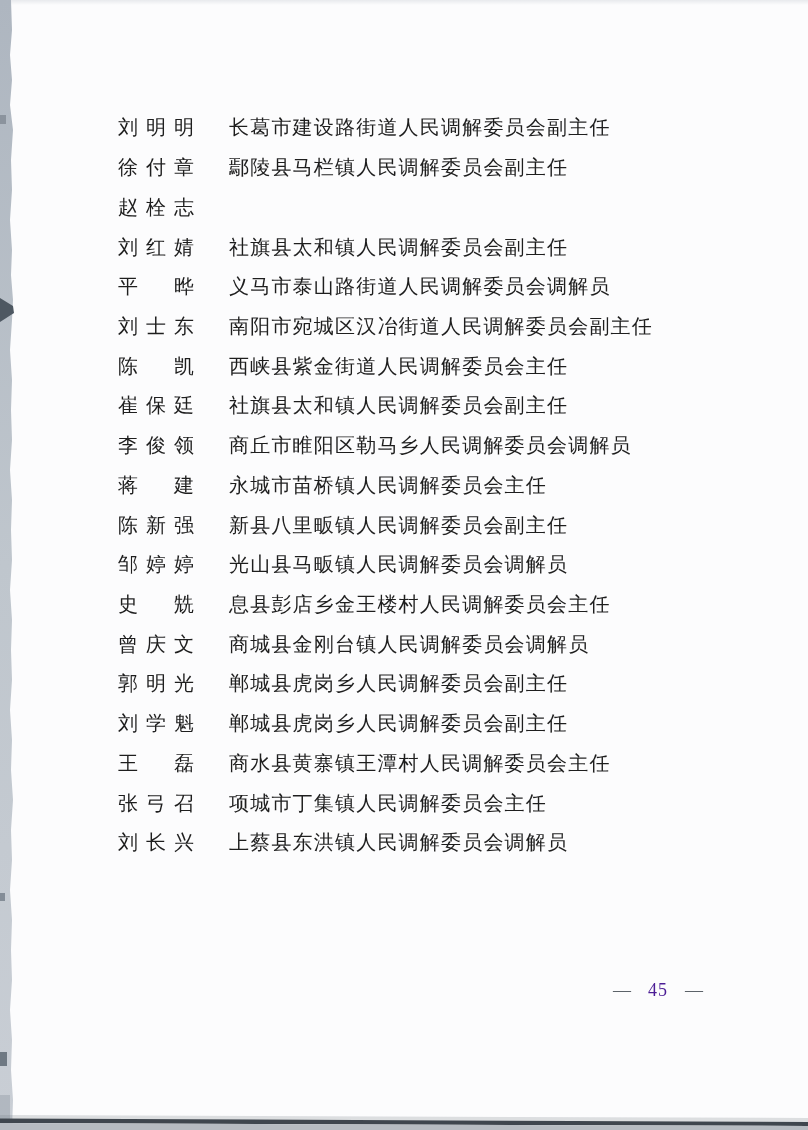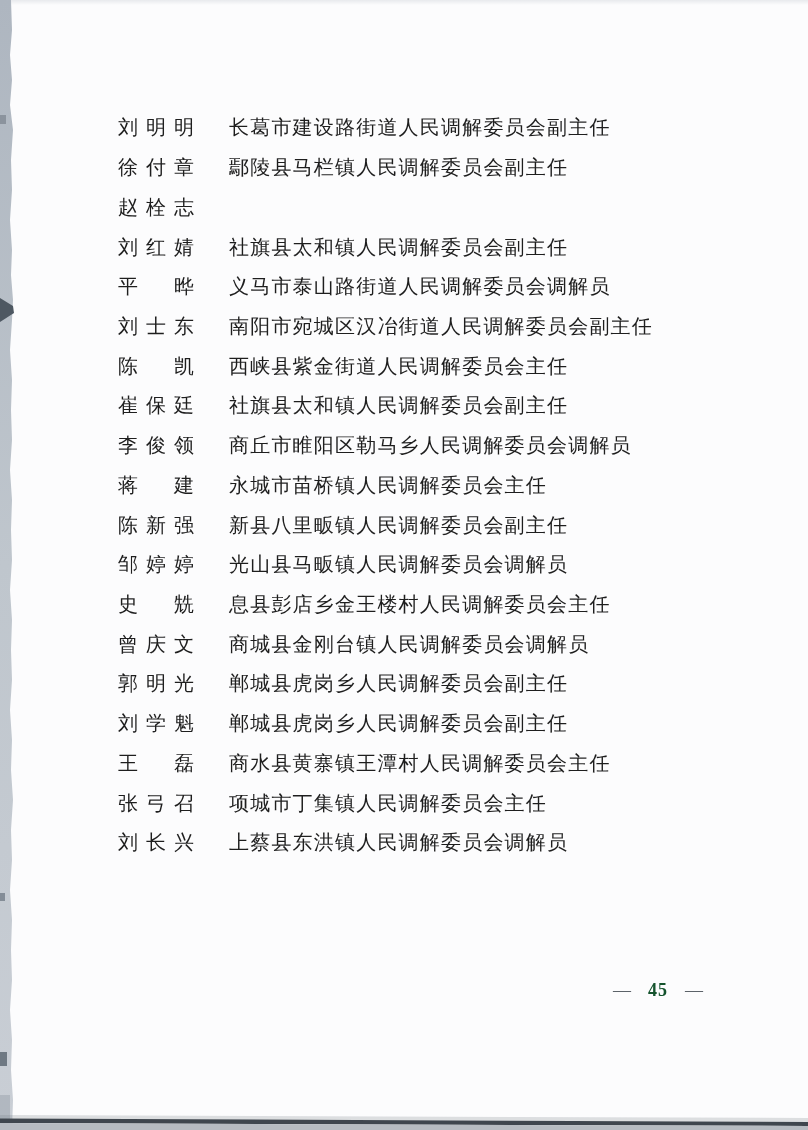--- a/index.html
+++ b/index.html
@@ -54,21 +54,21 @@
     position: absolute;
     left: 613px;
     top: 980px;
     width: 90px;
     display: flex;
     justify-content: space-between;
     align-items: center;
     font-size: 18px;
     color: #3a3f46;
   }
-  .pageno .num { color: #14532d; letter-spacing: 1px; font-weight: bold; }
+  .pageno .num { color: #4c1d95; letter-spacing: 1px; }
   .pageno .dash { color: #555b63; }
 </style>
 </head>
 <body>
 
 <div class="page">
 
   <div class="top-edge"></div>
 
   <svg class="left-edge-svg" width="22" height="1130" viewBox="0 0 22 1130">

